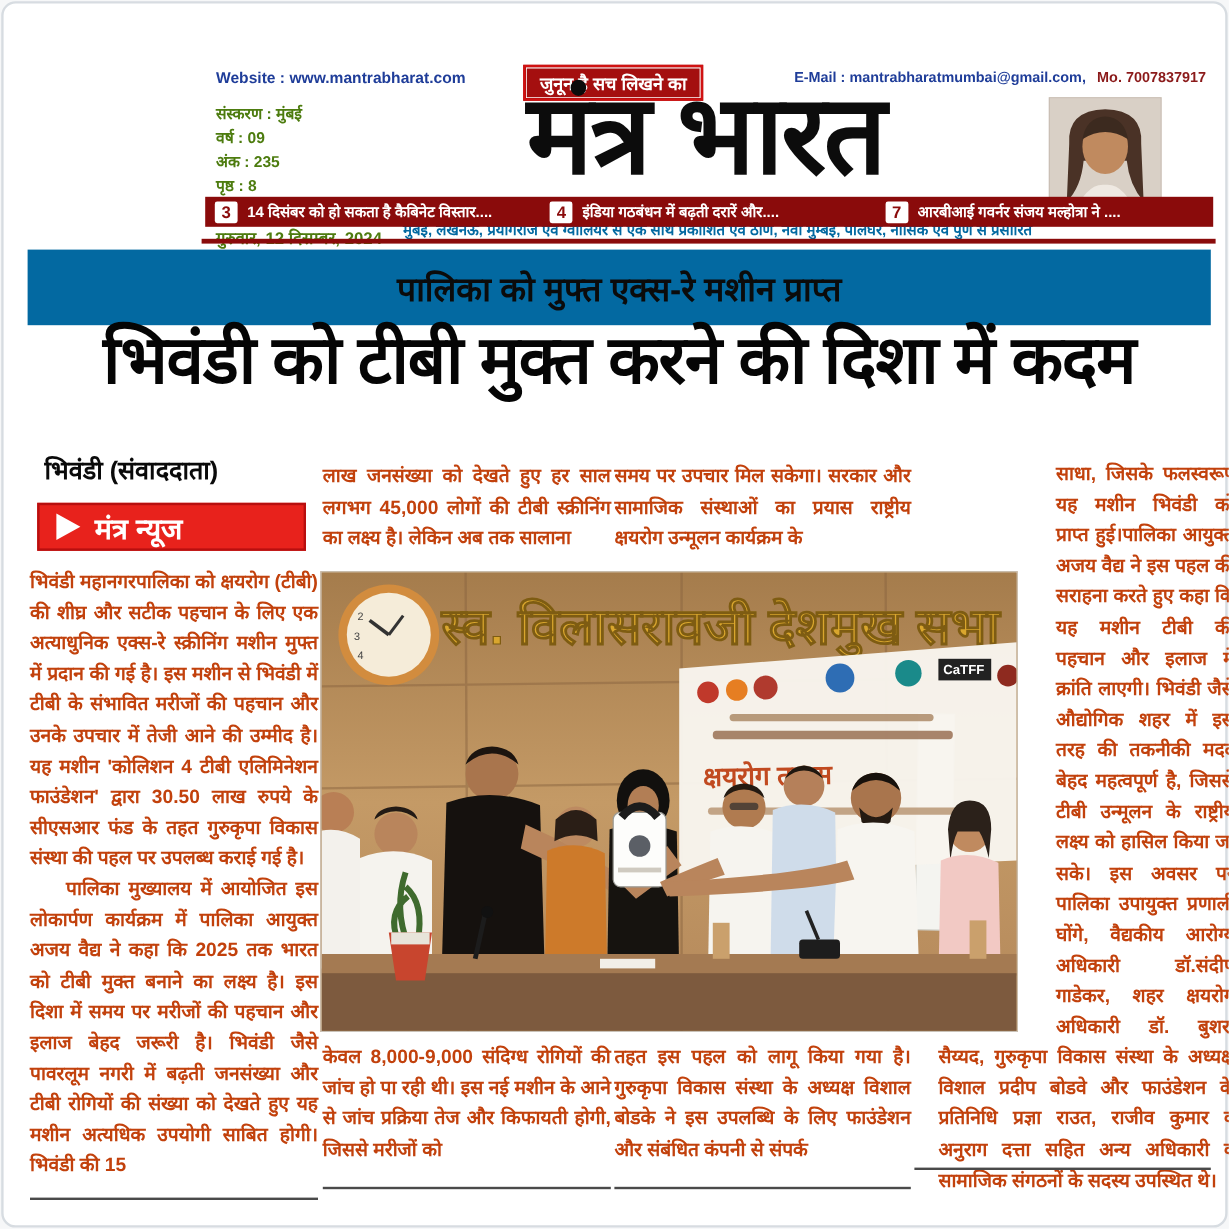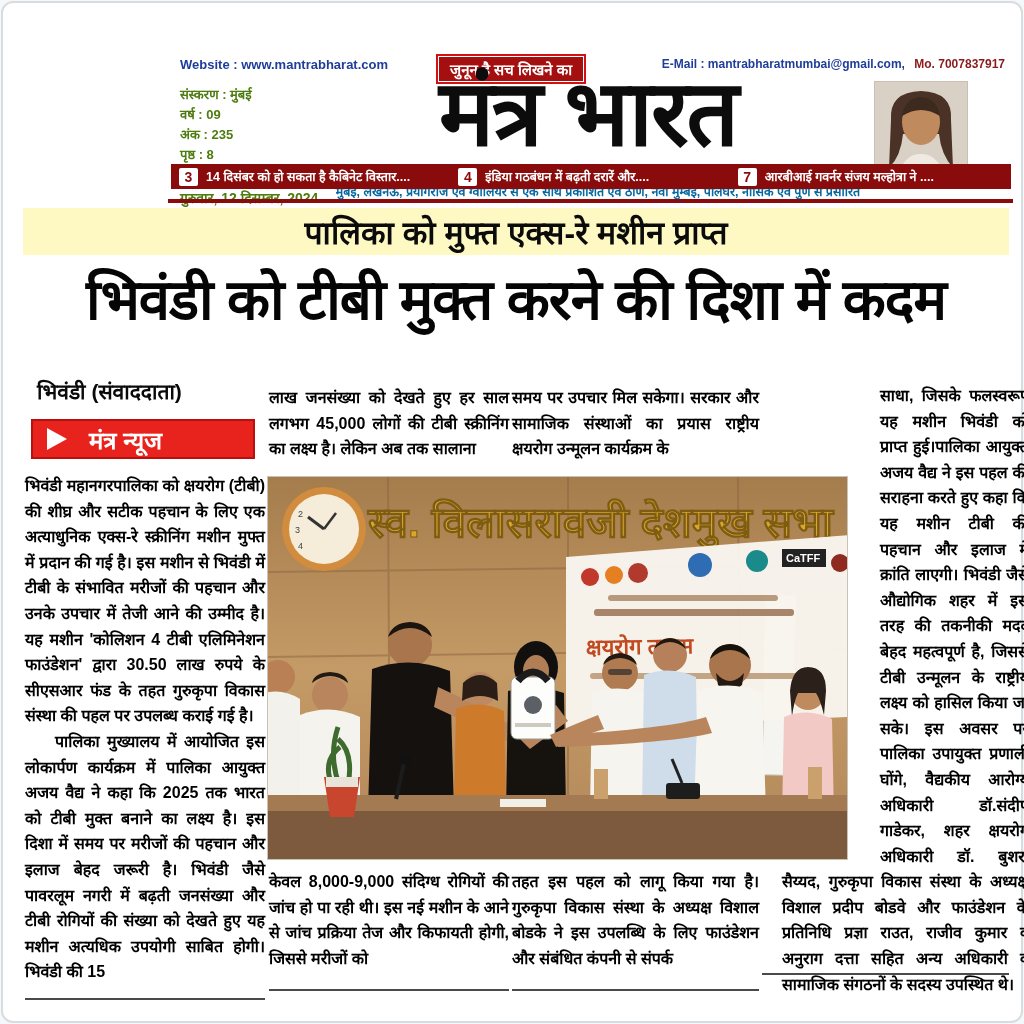--- a/index.html
+++ b/index.html
@@ -32,32 +32,32 @@
   
   .ticker{position:absolute;left:168px;top:161px;width:840px;height:25px;background:#8a0b0b;
     display:flex;align-items:center;gap:14px;padding:0 8px;box-sizing:border-box;}
   .ticker-item{display:flex;align-items:center;gap:8px;flex:1;min-width:0;}
   .ticker-num{background:#fff;color:#8a0b0b;font-weight:900;font-size:14px;width:19px;height:18px;
     display:flex;align-items:center;justify-content:center;border-radius:2px;flex:0 0 auto;}
   .ticker-text{color:#fff;font-size:12.5px;font-weight:bold;white-space:nowrap;overflow:hidden;}
 
   
   .article{position:absolute;left:20px;top:198px;width:986px;height:812px;}
-  .kicker{position:absolute;left:0;top:7px;width:986px;height:47px;background:#fef9c3;
-    display:flex;align-items:center;justify-content:center;font-size:32px;font-weight:bold;color:#0b0b0b;}
+  .kicker{position:absolute;left:0;top:7px;width:986px;height:63px;background:#0369a1;
+    display:flex;align-items:center;justify-content:center;font-size:28px;font-weight:bold;color:#0b0b0b;}
   .headline{position:absolute;left:0;top:56px;width:986px;text-align:center;
     font-size:56px;font-weight:900;color:#050505;letter-spacing:-1px;line-height:1.55;}
   .byline{position:absolute;left:14px;top:176px;font-size:21px;font-weight:900;color:#0a0a0a;}
   .news-tag{position:absolute;left:8px;top:218px;width:224px;height:40px;background:#e8221c;
-    border:2px solid #b80f0f;display:flex;align-items:center;gap:22px;padding-left:14px;box-sizing:border-box;}
+    border:2px solid #b80f0f;display:flex;align-items:center;gap:12px;padding-left:14px;box-sizing:border-box;}
   .play-tri{width:0;height:0;border-top:11px solid transparent;border-bottom:11px solid transparent;
     border-left:20px solid #ffffff;}
   .news-tag-label{color:#fff;font-size:24px;font-weight:900;}
 
-  .body-text{font-size:16px;font-weight:bold;color:#000000;line-height:1.6;text-align:justify;}
+  .body-text{font-size:16px;font-weight:bold;color:#c2410c;line-height:1.6;text-align:justify;}
   .body-text p{margin:0;}
   .col1{position:absolute;left:2px;top:272px;width:240px;}
   .col1 .p2{text-indent:30px;}
   .col2-top{position:absolute;left:246px;top:184px;width:240px;}
   .col2-bot{position:absolute;left:246px;top:668px;width:240px;}
   .col3-top{position:absolute;left:489px;top:184px;width:247px;}
   .col3-bot{position:absolute;left:489px;top:668px;width:247px;}
   .col4{position:absolute;left:739px;top:182px;width:247px;margin-left:20px;}
   .photo-intrude{float:left;width:90px;height:384px;margin-top:92px;margin-right:8px;}
 

